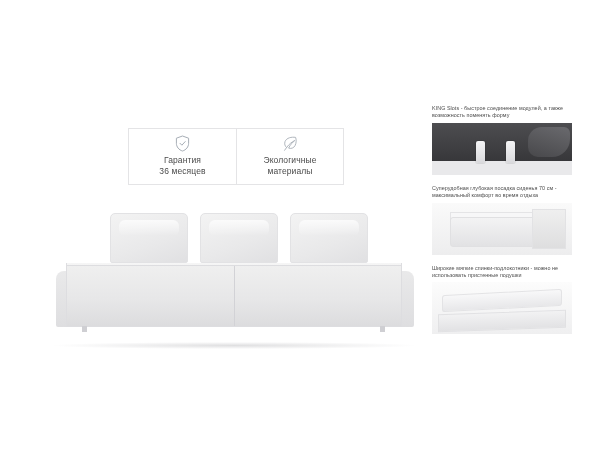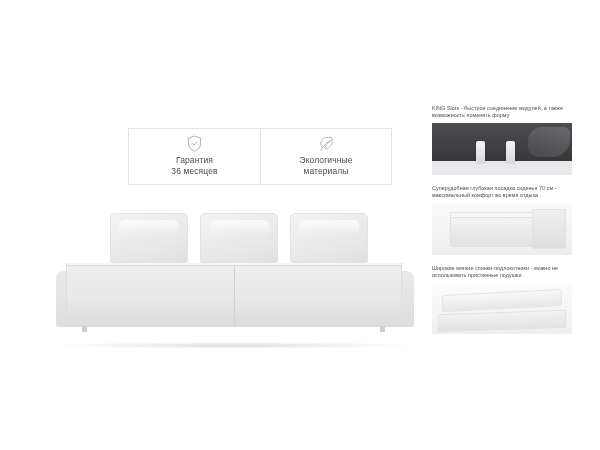--- a/index.html
+++ b/index.html
@@ -19,21 +19,21 @@
     width: 600px;
     height: 450px;
     background: #ffffff;
   }
 
   
   .badge-strip {
     position: absolute;
     left: 128px;
     top: 128px;
-    width: 264px;
+    width: 216px;
     height: 57px;
     border: 1px solid #e4e4e6;
     background: #ffffff;
     display: flex;
     align-items: stretch;
     box-sizing: border-box;
   }
   .badge-cell {
     flex: 1 1 50%;
     display: flex;

